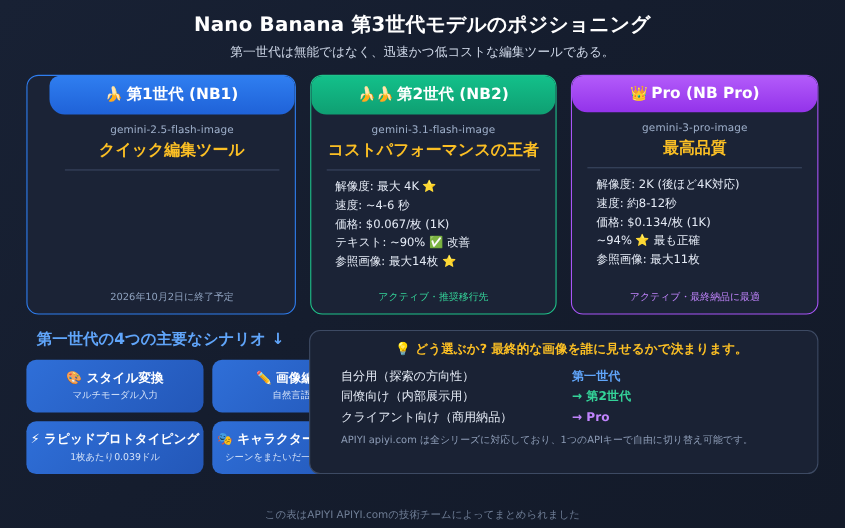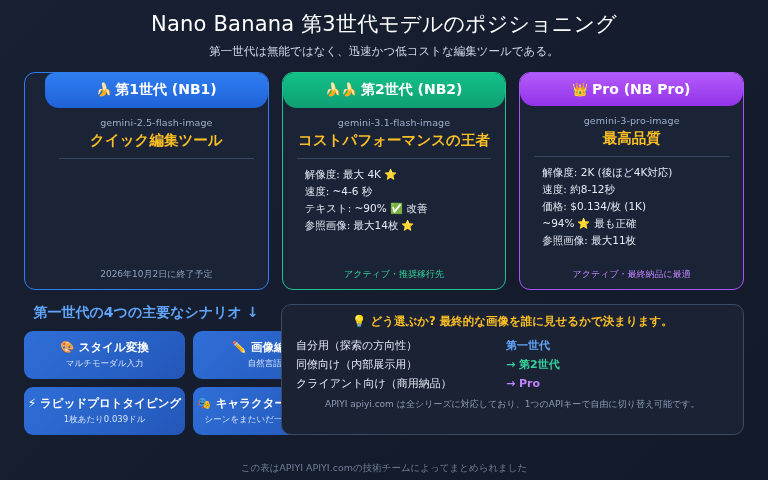--- a/index.html
+++ b/index.html
@@ -12,21 +12,21 @@
   #page {
     position: relative;
     width: 768px; height: 480px;
     background: linear-gradient(135deg, #182134 0%, #151d2e 45%, #131a29 100%);
     color: #e8edf7;
   }
 
   
   .hdr { padding-top: 11px; text-align: center; }
   .hdr .title {
-    font-size: 21px; font-weight: normal; color: #ffffff;
+    font-size: 18px; font-weight: bold; color: #ffffff;
     letter-spacing: .2px; line-height: 1.3;
   }
   .hdr .subtitle {
     margin-top: 6px; font-size: 11.5px; color: #cfd8e8; font-weight: normal;
   }
 
   
   .cards {
     display: flex; gap: 13px;
     padding: 13px 24px 0 24px;
@@ -109,37 +109,37 @@
   }
   .tag-sub {
     font-size: 8.5px; color: #d4e2f8; margin-top: 3px; white-space: nowrap;
   }
 
   .br {
     flex: 1 1 auto;
     border: 1px solid #3d4a63;
     border-radius: 10px;
     background: #1a2234;
-    padding: 9px 14px 8px 14px;
+    padding: 9px 14px 8px 28px;
   }
   .br-title {
     text-align: center; font-size: 11.5px; font-weight: bold;
     color: #fbbf24; margin-bottom: 7px;
   }
   .br-row {
     display: flex; align-items: baseline;
     font-size: 11px; line-height: 19px;
   }
   .br-left { width: 210px; color: #e4eaf5; }
   .br-right { font-weight: bold; }
   .br-right.g1 { color: #60a5fa; }
   .br-right.g2 { color: #34d399; }
   .br-right.g3 { color: #c084fc; }
   .br-note {
-    margin-top: 5px; font-size: 9px; color: #8d9cb6; white-space: nowrap; margin-left: 29px;
+    margin-top: 5px; font-size: 9px; color: #8d9cb6; white-space: nowrap;
   }
 
   .footer {
     position: absolute; left: 0; right: 0; bottom: 5px;
     text-align: center; font-size: 9.5px; color: #6f7e96;
   }
 </style>
 </head>
 <body>
 
@@ -168,20 +168,21 @@
       <div class="card-head">
         <span class="emo">🍌🍌</span><span>第2世代 (NB2)</span>
       </div>
       <div class="card-body">
         <div class="model-id">gemini-3.1-flash-image</div>
         <div class="card-tag">コストパフォーマンスの王者</div>
         <div class="rule"></div>
         <div class="specs">
           <div class="spec">解像度: 最大 4K ⭐</div>
           <div class="spec">速度: ~4-6 秒</div>
+          <div class="spec">価格: $0.067/枚 (1K)</div>
           <div class="spec">テキスト: ~90% ✅ 改善</div>
           <div class="spec">参照画像: 最大14枚 ⭐</div>
         </div>
         <div class="card-foot">アクティブ・推奨移行先</div>
       </div>
     </div>
 
     <div class="card c-purple">
       <div class="card-head">
         <span class="emo">👑</span><span>Pro (NB Pro)</span>

